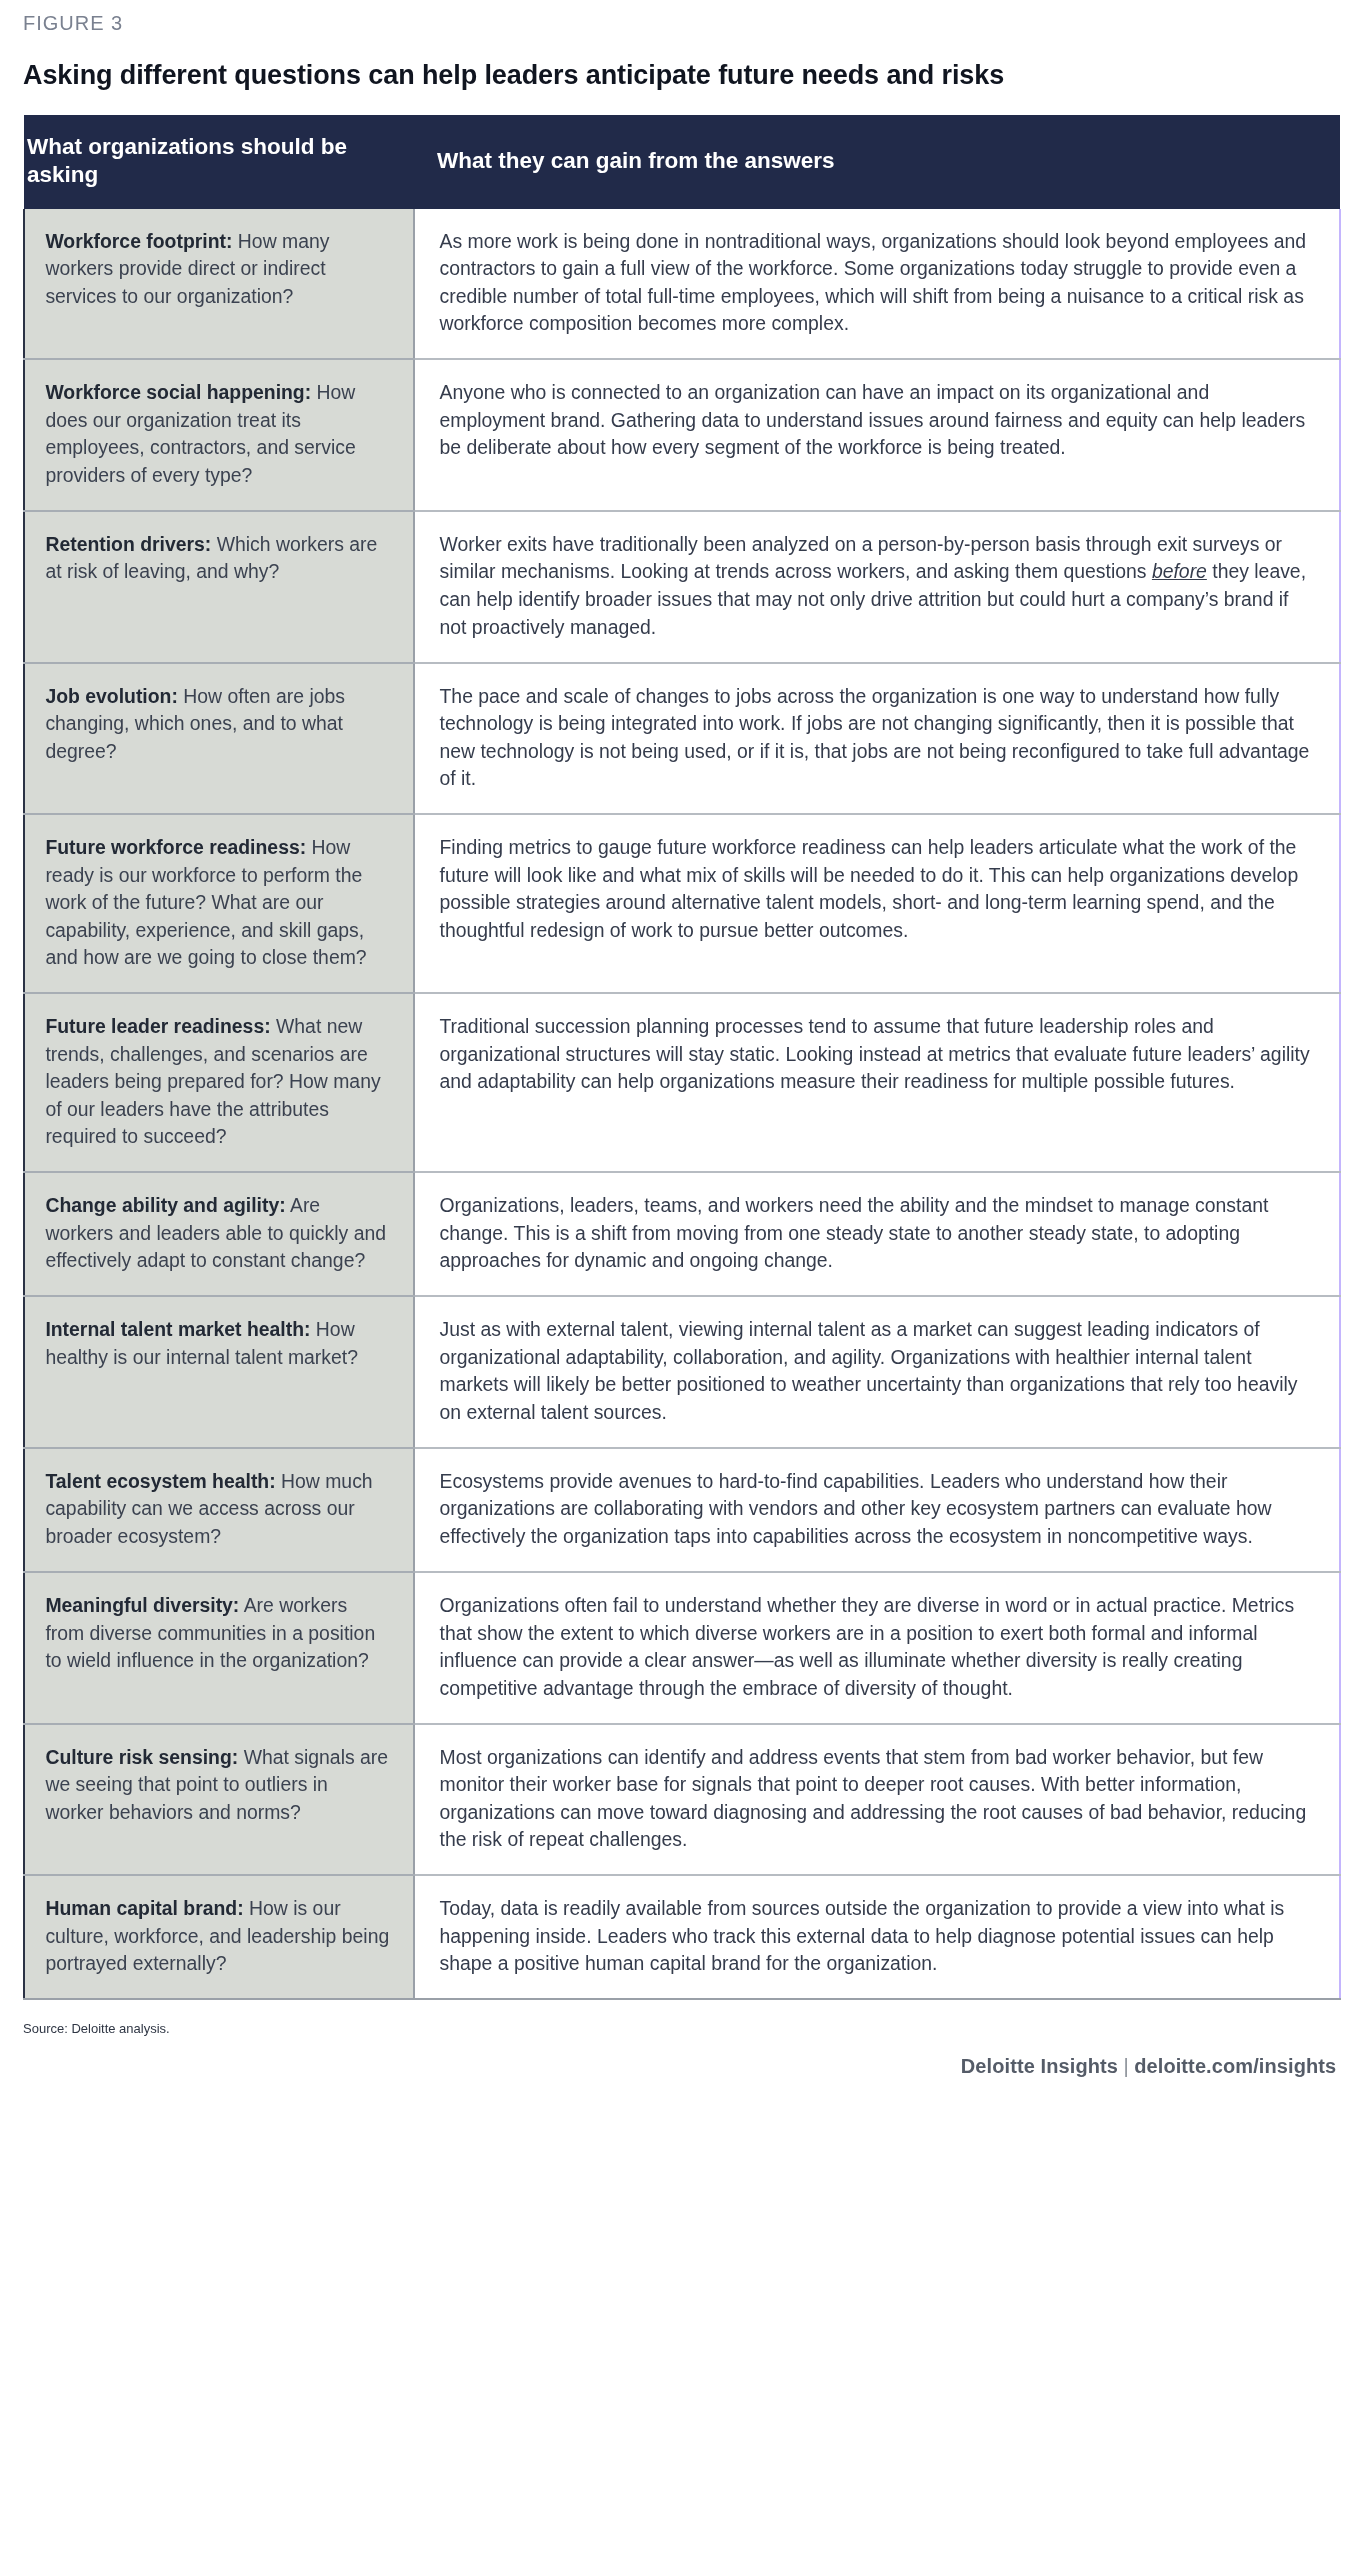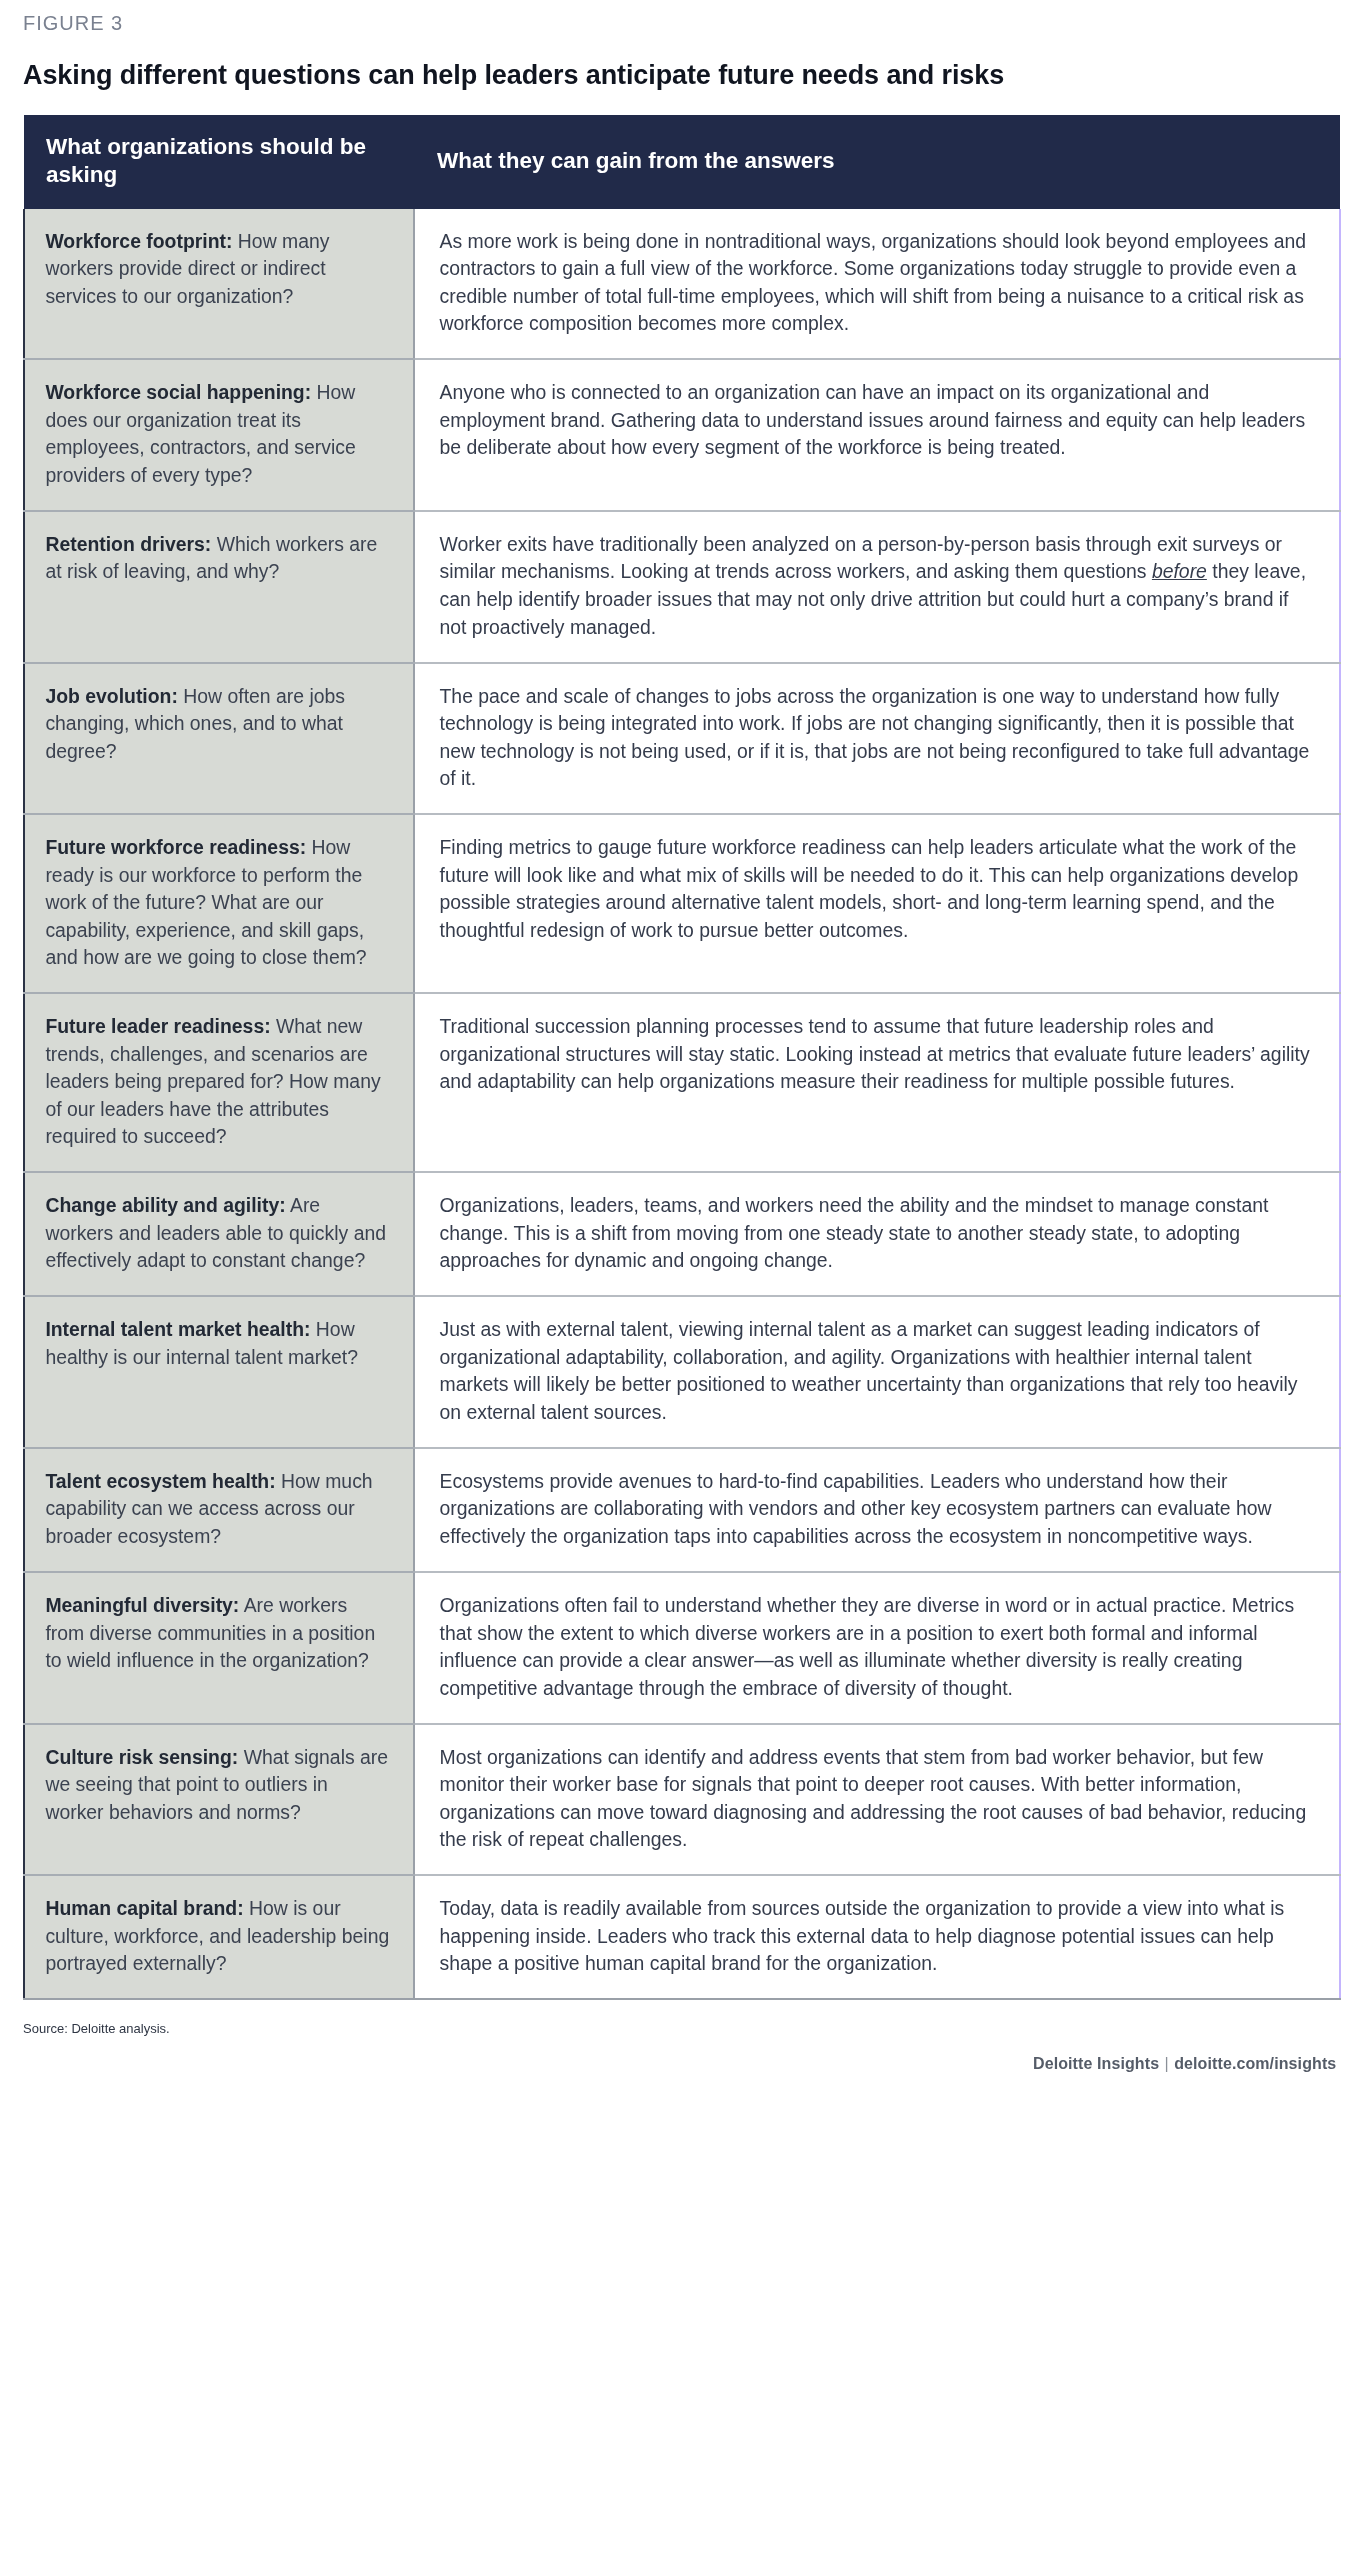--- a/index.html
+++ b/index.html
@@ -60,21 +60,21 @@
     background: #212a49;
     color: #ffffff;
     font-size: 22.5px;
     font-weight: 700;
     text-align: left;
     vertical-align: middle;
     padding: 17.7px 20.4px 19px 20.4px;
     line-height: 1.26;
     box-sizing: border-box;
   }
-  thead th.th-q { padding-left: 22px; height: 83px; }
+  thead th.th-q { padding-left: 3px; height: 83px; }
   thead th.th-a { padding-left: 23px; }
 
   tbody td {
     vertical-align: top;
     font-size: 19.4px;
     line-height: 1.42;
     box-sizing: border-box;
   }
 
   td.cell-q {
@@ -108,21 +108,21 @@
   .source {
     margin-top: 20.4px;
     font-size: 13px;
     color: #2f3644;
     line-height: 1.3;
   }
 
   .brand {
     margin-top: 17.7px;
     text-align: right;
-    font-size: 16px;
+    font-size: 20px;
     font-weight: 700;
     color: #555c68;
     letter-spacing: 0.1px;
     padding-right: 2.7px;
   }
   .brand .sep {
     font-weight: 400;
     color: #8a9098;
     padding: 0 5.4px;
   }

